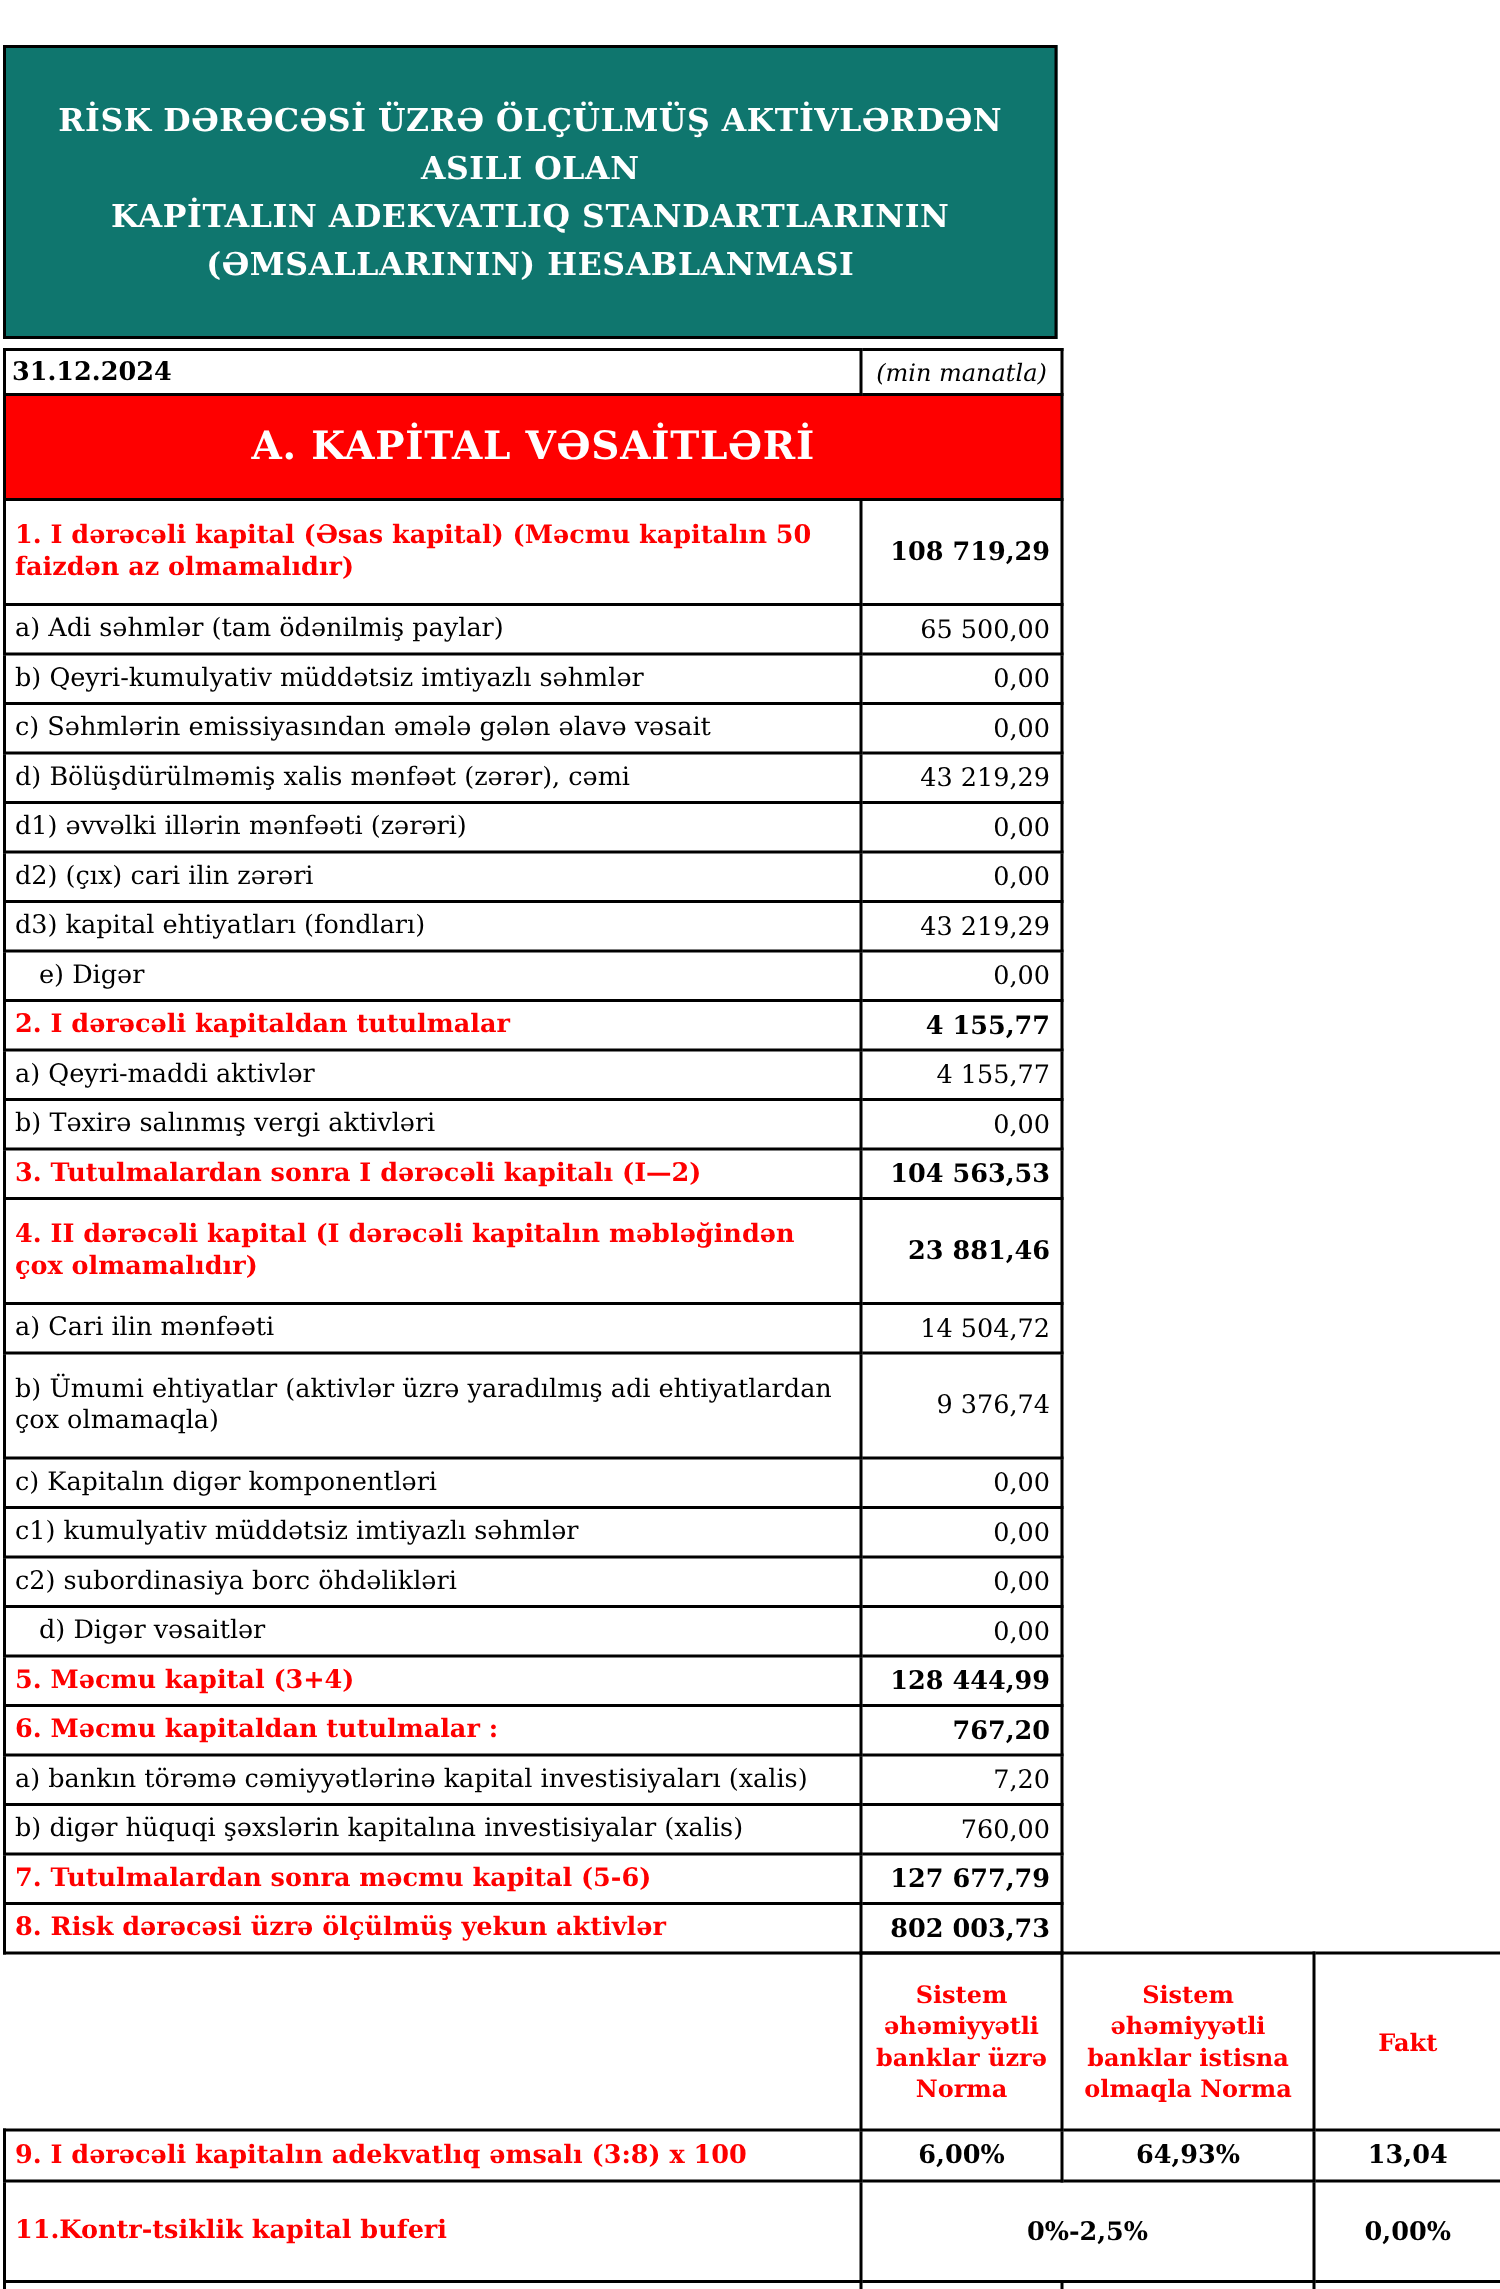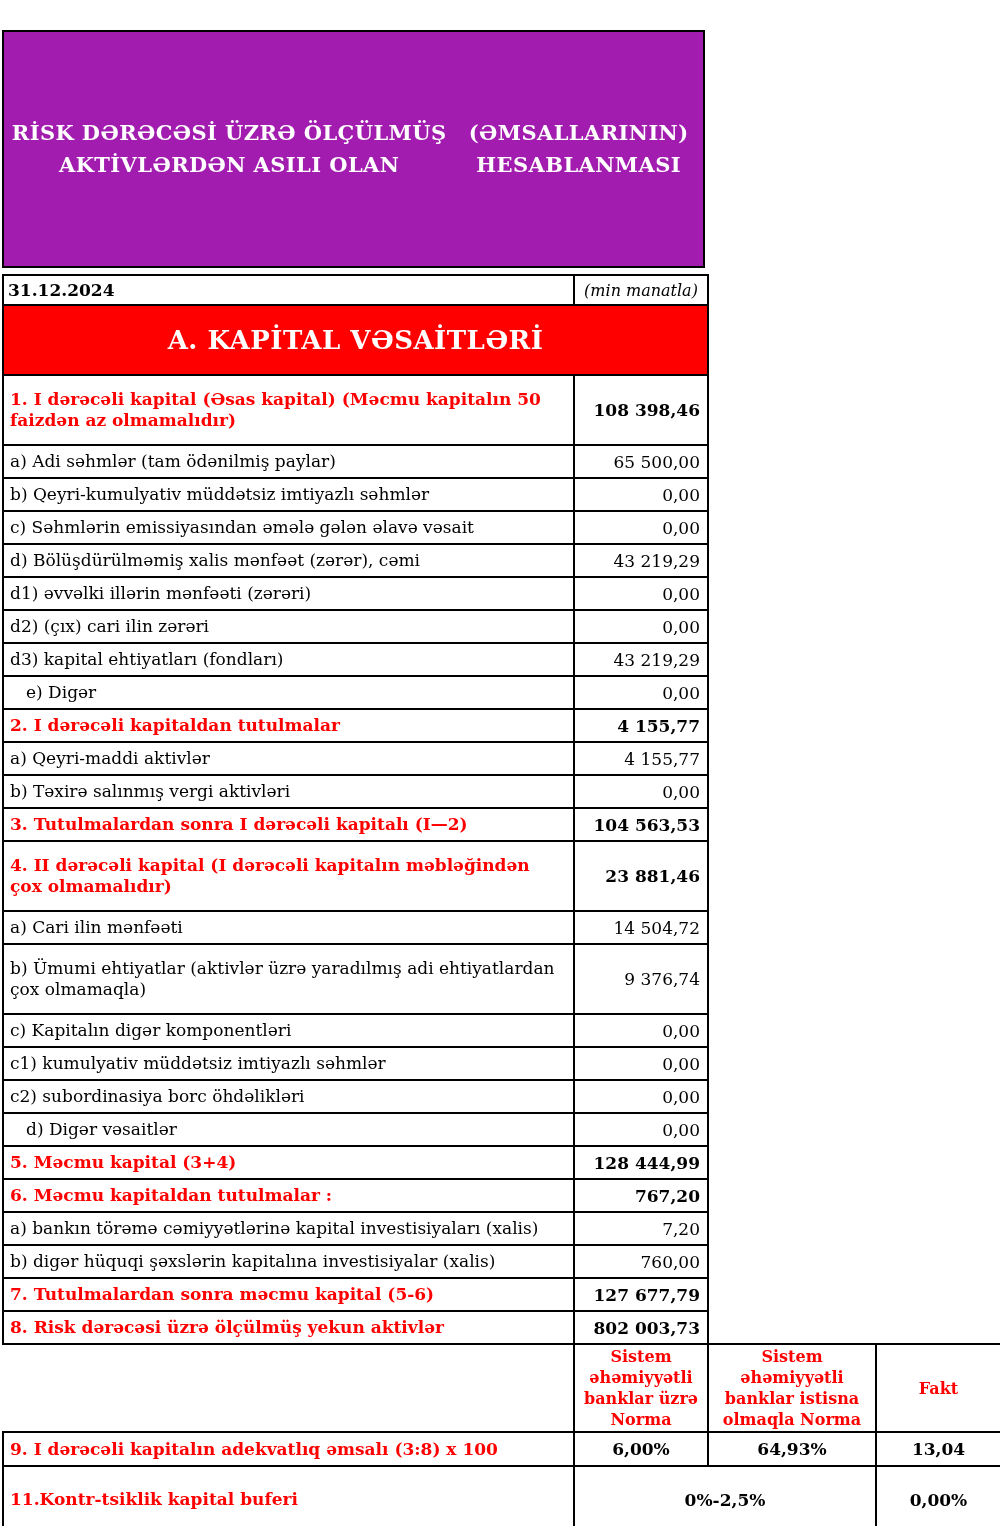--- a/index.html
+++ b/index.html
@@ -12,26 +12,26 @@
     color: #000;
     overflow: hidden;
     padding-left: 2px;
     box-sizing: border-box;
   }
   
   .title-block {
     margin-top: 30px;
     margin-bottom: 6px;
     width: 703px;
-    height: 238px;
-    background: #a21caf;
+    height: 196px;
+    background: #0f766e;
     border: 2px solid #000;
     box-sizing: border-box;
     display: flex;
-    flex-direction: row;
+    flex-direction: column;
     align-items: center;
     justify-content: center;
   }
   .title-line {
     color: #ffffff;
     font-weight: bold;
     font-size: 21px;
     line-height: 32px;
     letter-spacing: 0.4px;
     text-align: center;
@@ -72,55 +72,56 @@
 
   
   .norm-header-row { height: 88px; }
   .spacer-cell { border: none; background: transparent; }
   .norm-head {
     color: #fe0000;
     font-weight: bold;
     font-size: 16px;
     line-height: 21px;
     text-align: center;
-    padding: 1px 6px;
+    padding: 16px 6px;
   }
   .ratio-lbl { color: #fe0000; font-weight: bold; font-size: 17px; padding: 3px 6px; line-height: 21px; }
   .ctr { font-weight: bold; font-size: 17px; text-align: center; padding: 3px 6px; }
   .h34 { height: 34px; border-radius: 17px; }
   .h56 { height: 67px; }
   .h60 { height: 60px; }
 </style>
 </head>
 <body>
 
 <div class="page">
 
   <div class="title-block">
     <div class="title-line">RİSK DƏRƏCƏSİ ÜZRƏ ÖLÇÜLMÜŞ AKTİVLƏRDƏN ASILI OLAN</div>
+    <div class="title-line">KAPİTALIN ADEKVATLIQ STANDARTLARININ</div>
     <div class="title-line">(ƏMSALLARININ) HESABLANMASI</div>
   </div>
 
   <table class="main-table">
     <colgroup>
         <col class="col-label">
         <col class="col-value">
       </colgroup>
     <tbody>
       <tr class="meta-row">
         <td class="date-cell">31.12.2024</td>
         <td class="unit-cell">(min manatla)</td>
       </tr>
       <tr>
         <td class="section-band" colspan="2">A. KAPİTAL VƏSAİTLƏRİ</td>
       </tr>
 
       <tr class="r tall em">
         <td class="lbl">1. I dərəcəli kapital (Əsas kapital) (Məcmu kapitalın 50 faizdən  az olmamalıdır)</td>
-        <td class="val">108 398,46</td>
+        <td class="val">108 719,29</td>
       </tr>
       <tr class="r">
         <td class="lbl">a) Adi səhmlər (tam ödənilmiş paylar)</td>
         <td class="val">65 500,00</td>
       </tr>
       <tr class="r">
         <td class="lbl">b) Qeyri-kumulyativ müddətsiz imtiyazlı səhmlər</td>
         <td class="val">0,00</td>
       </tr>
       <tr class="r">

